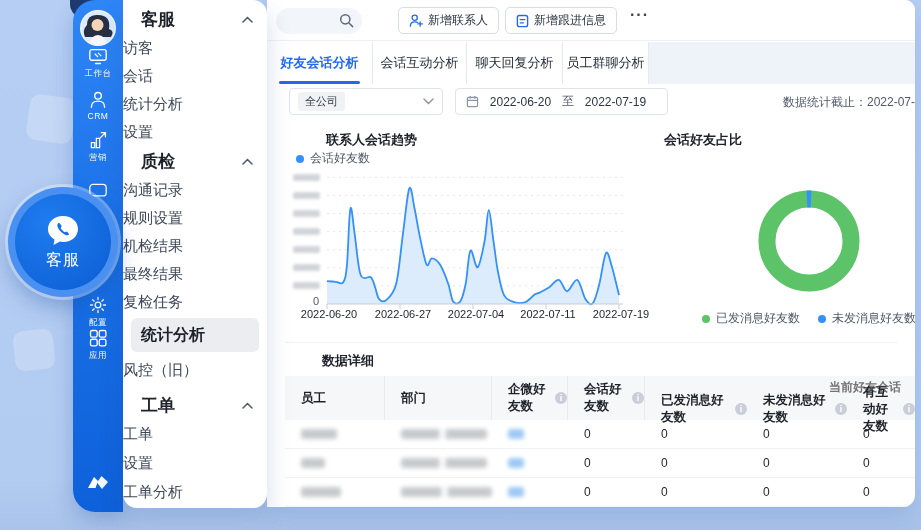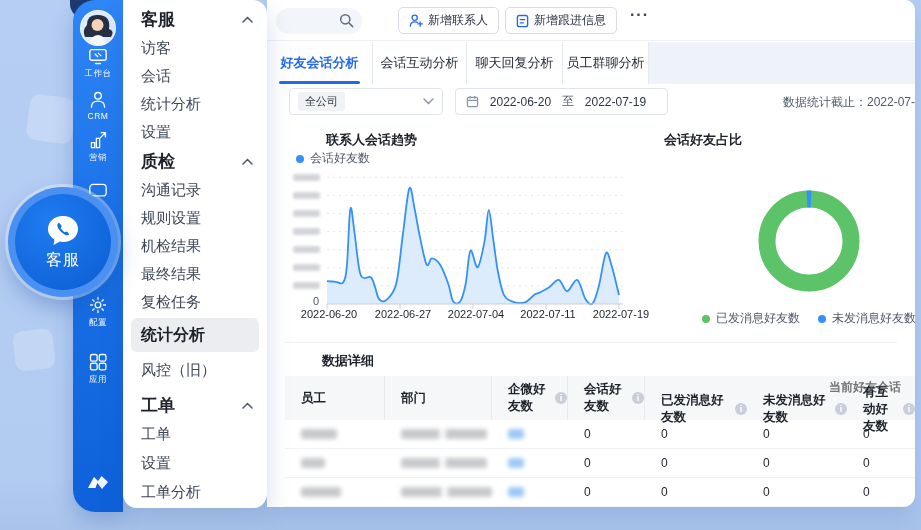--- a/index.html
+++ b/index.html
@@ -27,21 +27,21 @@
   .badge-inner { width:96px; height:96px; border-radius:50%;
                  background:radial-gradient(circle at 35% 30%, #1f7cf0 0%, #0f63d8 80%);
                  display:flex; flex-direction:column; align-items:center; justify-content:center; }
   .badge-inner .blabel { color:#fff; font-size:16px; margin-top:2px; letter-spacing:1px; }
 
   
   .menu { position:absolute; left:123px; top:0; width:144px; height:508px; background:#fff; z-index:2;
           border-radius:0 14px 14px 14px; box-shadow:0 10px 24px rgba(30,64,140,.18); padding-top:4px; overflow:hidden; }
   .m-section { height:30px; display:flex; align-items:center; justify-content:space-between;
                padding:0 14px 0 18px; font-size:17px; font-weight:bold; color:#1d2129; }
-  .m-item { height:28px; display:flex; align-items:center; padding-left:18px; font-size:15px; color:#3d4757; cursor:pointer; }
+  .m-item { height:28px; display:flex; align-items:center; font-size:15px; color:#3d4757; cursor:pointer; }
   .m-item.sel { height:34px; margin:2px 8px 2px 8px; padding-left:10px; background:#ebedf1; border-radius:6px;
                 font-size:16px; font-weight:bold; color:#1d2129; }
   .m-item.gap-top { margin-top:4px; }
   .m-sec-gap { margin-top:6px; }
 
   
   .main { position:absolute; left:267px; top:0; width:648px; height:507px; background:#fff; z-index:1;
           border-radius:0 10px 12px 0; box-shadow:0 10px 24px rgba(30,64,140,.15); overflow:hidden; }
 
   
@@ -155,21 +155,21 @@
   <div class="rail-item" style="top:295px;">
     <svg width="20" height="20" viewBox="0 0 24 24">
       <circle cx="12" cy="12" r="3.4" fill="none" stroke="#fff" stroke-width="1.6"></circle>
       <g stroke="#fff" stroke-width="1.6" stroke-linecap="round">
         <path d="M12 3 L12 5.5 M12 18.5 L12 21 M3 12 L5.5 12 M18.5 12 L21 12 M5.6 5.6 L7.4 7.4 M16.6 16.6 L18.4 18.4 M18.4 5.6 L16.6 7.4 M7.4 16.6 L5.6 18.4"></path>
       </g>
     </svg>
     <span class="lbl">配置</span>
   </div>
 
-  <div class="rail-item" style="top:352px;">
+  <div class="rail-item" style="top:328px;">
     <svg width="20" height="20" viewBox="0 0 24 24">
       <rect x="3" y="3" width="8" height="8" rx="2" fill="none" stroke="#fff" stroke-width="1.6"></rect>
       <rect x="13.5" y="3" width="8" height="8" rx="2" fill="none" stroke="#fff" stroke-width="1.6"></rect>
       <rect x="3" y="13.5" width="8" height="8" rx="2" fill="none" stroke="#fff" stroke-width="1.6"></rect>
       <rect x="13.5" y="13.5" width="8" height="8" rx="2" fill="none" stroke="#fff" stroke-width="1.6"></rect>
     </svg>
     <span class="lbl">应用</span>
   </div>
 
   <div class="rail-logo">

